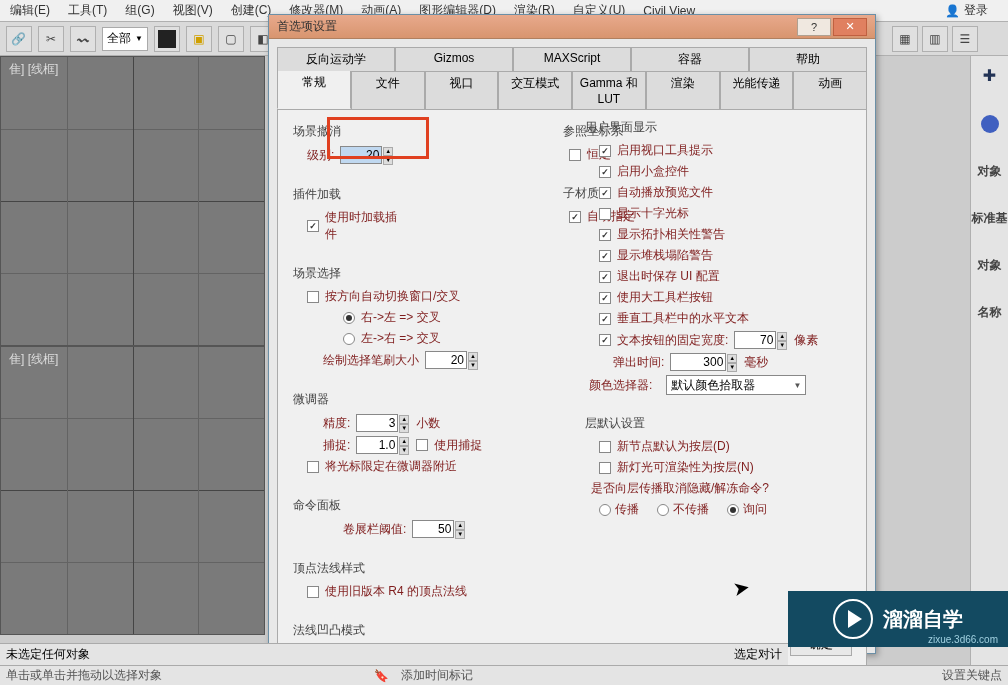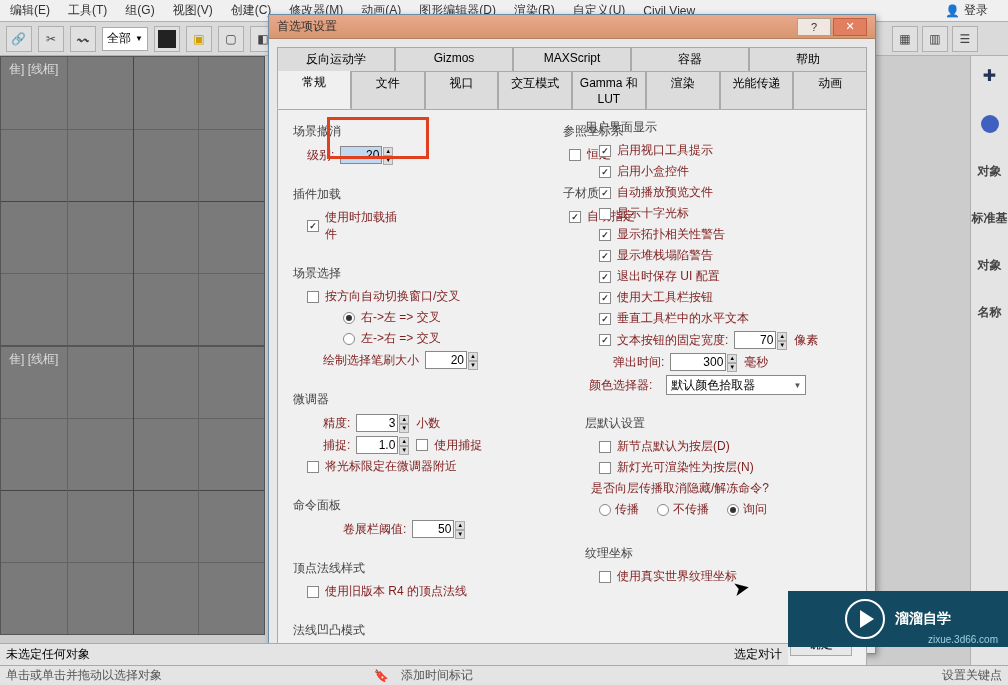--- a/index.html
+++ b/index.html
@@ -70,21 +70,21 @@
 
   
   .rightpanel { position: absolute; top: 56px; right: 0; width: 38px; bottom: 0; background: #e4e4e4; border-left: 1px solid #b0b0b0; display: flex; flex-direction: column; align-items: center; padding-top: 10px; gap: 30px; }
   .rightpanel .btn-round { width: 18px; height: 18px; border-radius: 50%; background: #4060c0; }
   .rightpanel .label-vert { color: #444; font-weight: bold; }
 
   
   .logo { position: absolute; right: 0; bottom: 38px; width: 220px; height: 56px; background: #134a61; display: flex; align-items: center; justify-content: center; gap: 10px; }
   .logo-circle { width: 40px; height: 40px; border: 2px solid #fff; border-radius: 50%; position: relative; display:flex; align-items:center; justify-content:center; }
   .logo-play { width: 0; height: 0; border-left: 14px solid #fff; border-top: 9px solid transparent; border-bottom: 9px solid transparent; margin-left: 4px;}
-  .logo-text { color: #fff; font-size: 14px; font-weight: bold; }
+  .logo-text { color: #fff; font-size: 20px; font-weight: bold; }
   .logo-sub { position: absolute; right: 10px; bottom: 2px; color: #a0d0e0; font-size: 10px; }
 
   
   .statusbar { position: absolute; bottom: 20px; left: 0; right: 220px; height: 22px; background: #e4e4e4; display: flex; align-items: center; padding: 0 6px; gap: 8px; border-top: 1px solid #aaa; }
   .statusbar2 { position: absolute; bottom: 0; left: 0; right: 0; height: 20px; background: #e4e4e4; display: flex; align-items: center; padding: 0 6px; gap: 12px; border-top: 1px solid #aaa; font-size: 11px; color: #555;}
 </style>
 </head>
 <body>
 
 <div class="menubar">
@@ -410,27 +410,20 @@
               <div class="radio"></div>
               <label>不传播</label>
             </div>
           <div style="display:flex;align-items:center;gap:4px;">
               <div class="radio checked"></div>
               <label>询问</label>
             </div>
         </div>
       </div>
 
-      <div class="group" style="position:absolute; top:430px; left:300px; right:6px;">
-        <div class="group-title">纹理坐标</div>
-        <div class="row">
-            <div class="checkbox"></div>
-            <label>使用真实世界纹理坐标</label>
-          </div>
-      </div>
     </div>
 
     <div class="dlg-buttons">
       <div class="btn">确定</div>
     </div>
   </div>
 </div>
 
 <div style="position:absolute; left:733px; top:576px; font-size:20px; color:#000; transform:rotate(-10deg);">➤</div>
 

